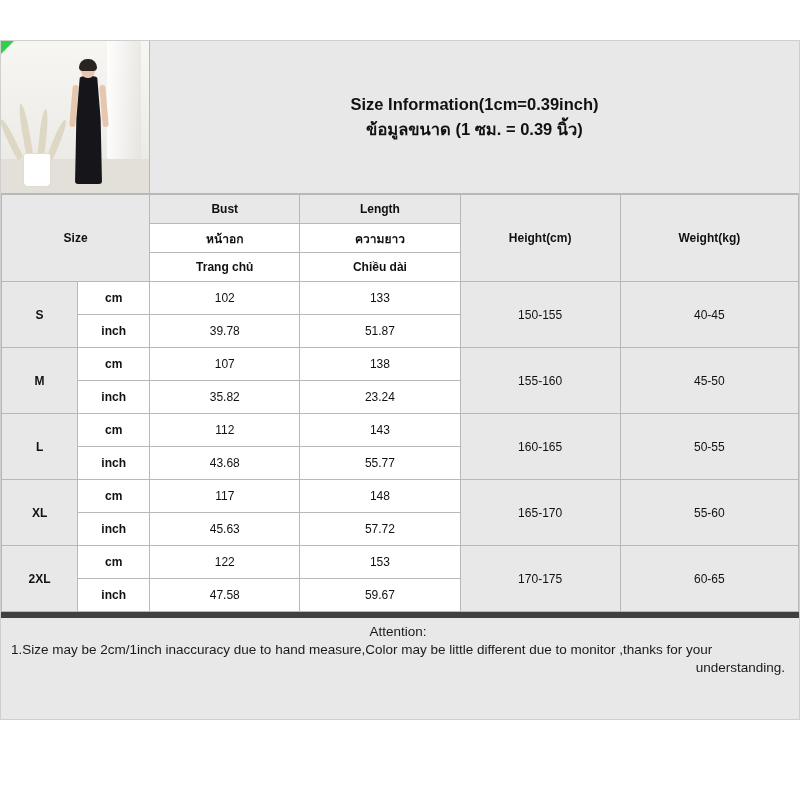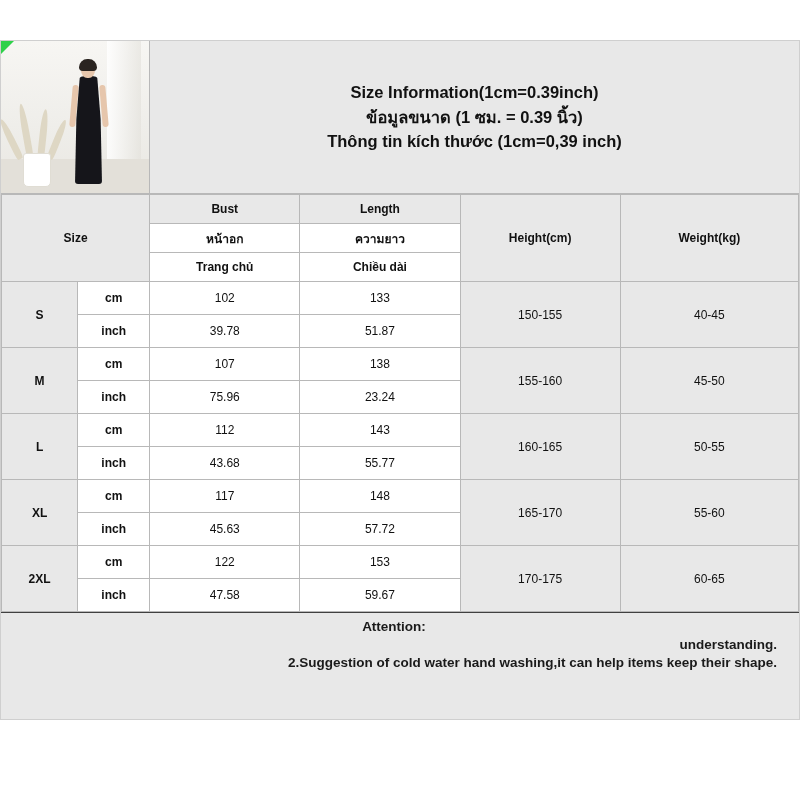--- a/index.html
+++ b/index.html
@@ -200,25 +200,24 @@
     background: #ffffff;
     height: 32px;
   }
   td.hw {
     background: #e8e8e8;
     font-size: 13.5px;
   }
   
   .attention {
     background: #e8e8e8;
-    padding: 6px 22px 10px 10px;
+    padding: 6px 14px 10px 10px;
     flex: 1;
-    border-top: 1px solid #404040;
+    border-top: 6px solid #404040;
     box-sizing: border-box;
-    font-weight: bold;
   }
   .att-title {
     text-align: center;
     font-size: 13.5px;
     margin-bottom: 2px;
   }
   .att-line {
     text-align: right;
     font-size: 13.5px;
     line-height: 1.35;
@@ -258,21 +257,20 @@
             <div class="m-body"></div>
             <div class="m-head"></div>
             <div class="m-hair"></div>
           </div>
         </div>
         <div class="corner-mark"></div>
       </div>
       <div class="title-cell">
         <div class="title-line">Size Information(1cm=0.39inch)</div>
         <div class="title-line">ข้อมูลขนาด (1 ซม. = 0.39 นิ้ว)</div>
-        <div class="title-line">Thông tin kích thước (1cm=0,39 inch)</div>
       </div>
     </div>
 
     <table class="size-table">
       <colgroup>
         <col class="col-size">
           <col class="col-unit">
           <col class="col-bust">
         <col class="col-len">
           <col class="col-h">
@@ -312,21 +310,21 @@
         <tr>
           <td class="size-label" rowspan="2">M</td>
           <td class="unit-label">cm</td>
           <td class="val">107</td>
           <td class="val">138</td>
           <td class="hw" rowspan="2">155-160</td>
           <td class="hw" rowspan="2">45-50</td>
         </tr>
         <tr>
           <td class="unit-label">inch</td>
-          <td class="val">75.96</td>
+          <td class="val">35.82</td>
           <td class="val">23.24</td>
         </tr>
 
         <tr>
           <td class="size-label" rowspan="2">L</td>
           <td class="unit-label">cm</td>
           <td class="val">112</td>
           <td class="val">143</td>
           <td class="hw" rowspan="2">160-165</td>
           <td class="hw" rowspan="2">50-55</td>
@@ -362,18 +360,18 @@
         <tr>
           <td class="unit-label">inch</td>
           <td class="val">47.58</td>
           <td class="val">59.67</td>
         </tr>
       </tbody>
     </table>
 
     <div class="attention">
       <div class="att-title">Attention:</div>
+      <div class="att-line l1">1.Size may be 2cm/1inch inaccuracy due to hand measure,Color may be little different due to monitor ,thanks for your</div>
       <div class="att-line">understanding.</div>
-      <div class="att-line">2.Suggestion of cold water hand washing,it can help items keep their shape.</div>
     </div>
 
   </div>
 </div>
 
 </body></html>

